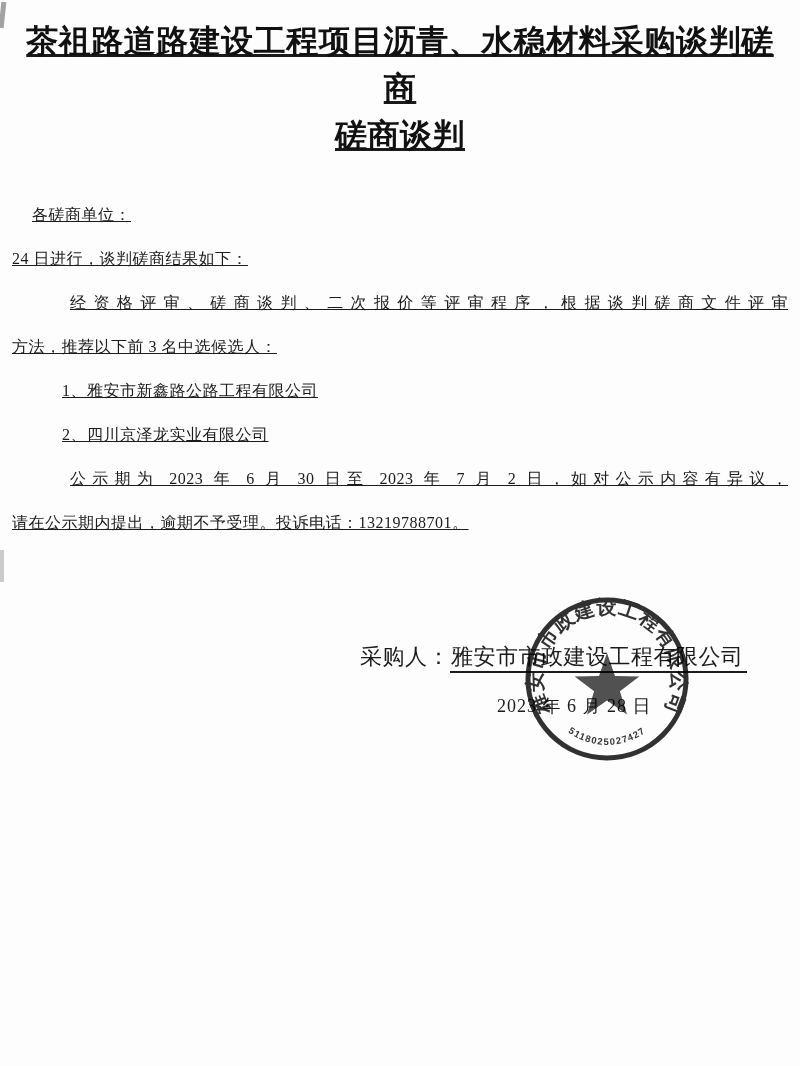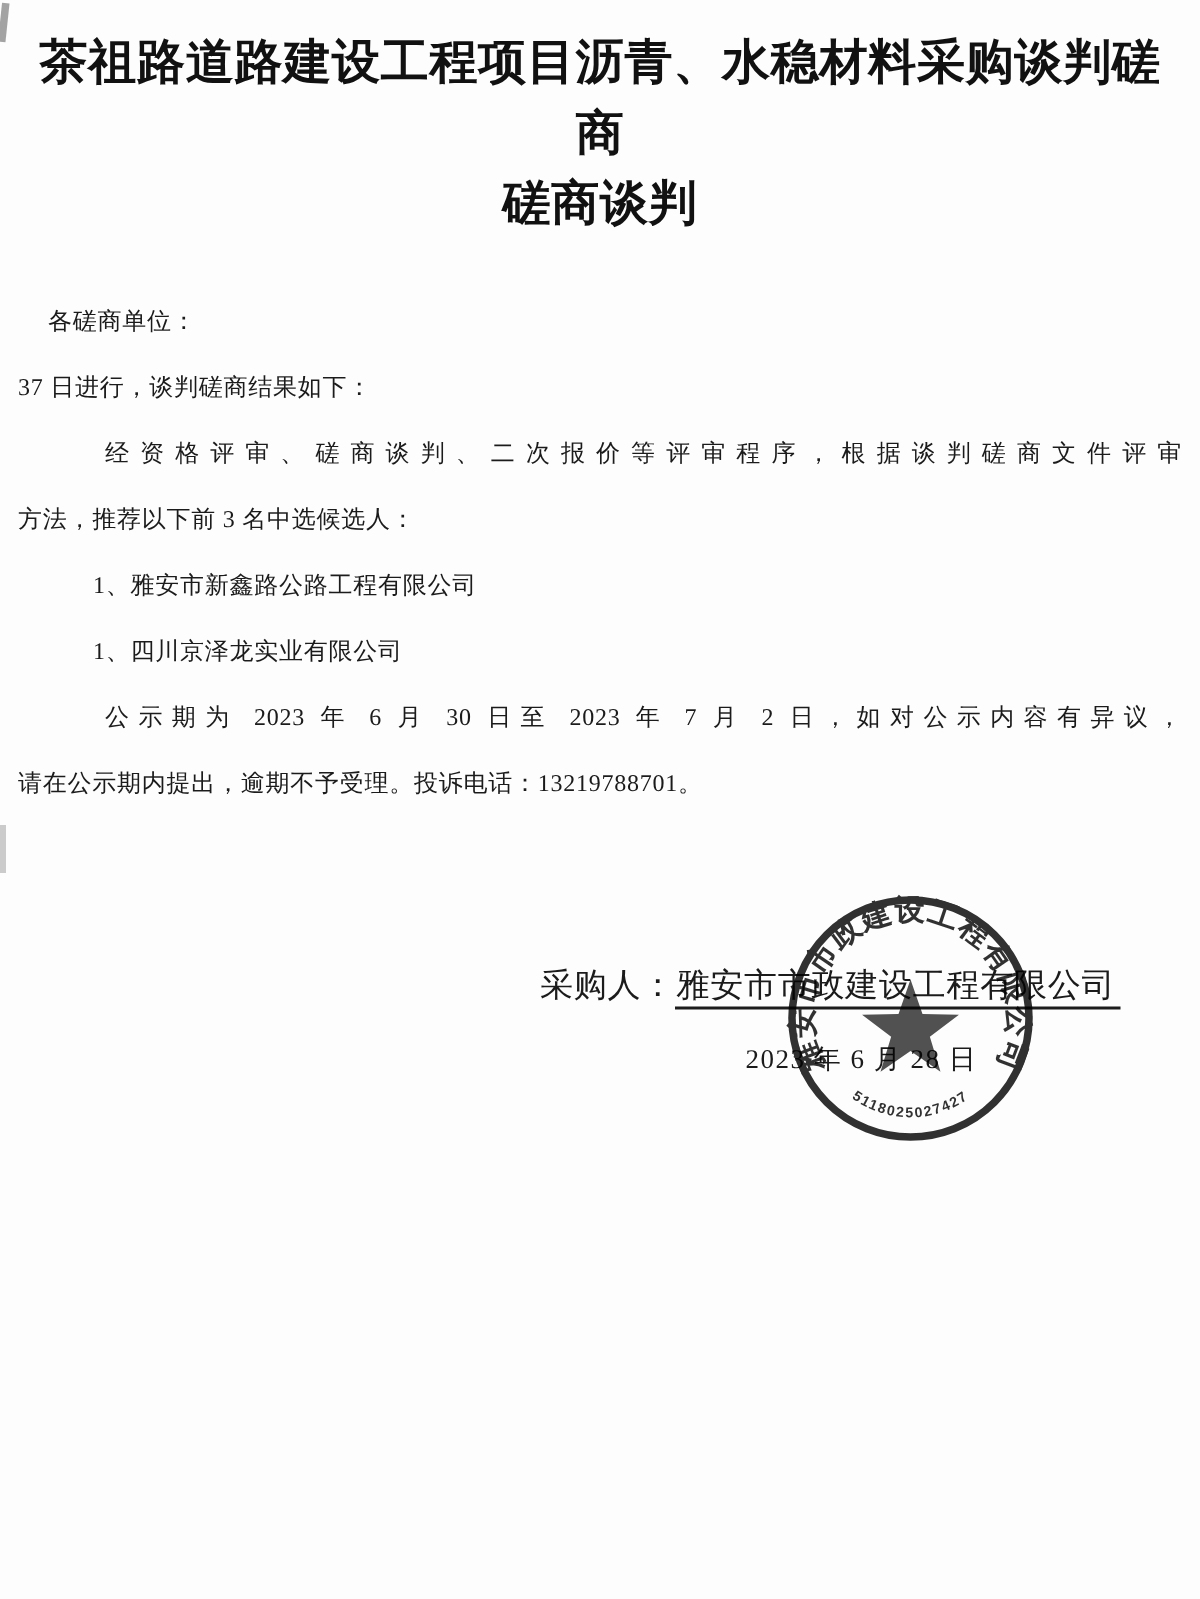--- a/index.html
+++ b/index.html
@@ -8,20 +8,21 @@
     background: #ffffff;
   }
   .page {
     position: relative;
     width: 800px;
     height: 1066px;
     background: #fdfdfd;
     overflow: hidden;
     font-family: "Liberation Serif", "DejaVu Serif", serif;
     color: #1b1b1b;
+    text-decoration: underline;
   }
   
   .doc-title {
     margin: 0;
     padding: 18px 16px 0 16px;
     text-align: center;
     font-family: "Liberation Sans", "DejaVu Sans", sans-serif;
     font-weight: 700;
     font-size: 32px;
     line-height: 47px;
@@ -121,25 +122,25 @@
 
 <div class="page">
 
   <h1 class="doc-title">
     <span class="title-line">茶祖路道路建设工程项目沥青、水稳材料采购谈判磋商</span>
     <span class="title-line">磋商谈判</span>
   </h1>
 
   <div class="doc-body">
     <p class="line salutation">各磋商单位：</p>
-    <p class="line">37 日进行，谈判磋商结果如下：</p>
+    <p class="line">24 日进行，谈判磋商结果如下：</p>
     <p class="line indent fill">经资格评审、磋商谈判、二次报价等评审程序，根据谈判磋商文件评审</p>
     <p class="line">方法，推荐以下前 3 名中选候选人：</p>
     <p class="line list-item">1、雅安市新鑫路公路工程有限公司</p>
-    <p class="line list-item">1、四川京泽龙实业有限公司</p>
+    <p class="line list-item">2、四川京泽龙实业有限公司</p>
     <p class="line indent fill">公示期为 2023 年 6 月 30 日至 2023 年 7 月 2 日，如对公示内容有异议，</p>
     <p class="line">请在公示期内提出，逾期不予受理。投诉电话：13219788701。</p>
   </div>
 
   <div class="purchaser-line">
     <span>采购人：</span><span class="underlined">雅安市市政建设工程有限公司</span>
   </div>
 
   <div class="sign-date">2023 年 6 月 28 日</div>
 

